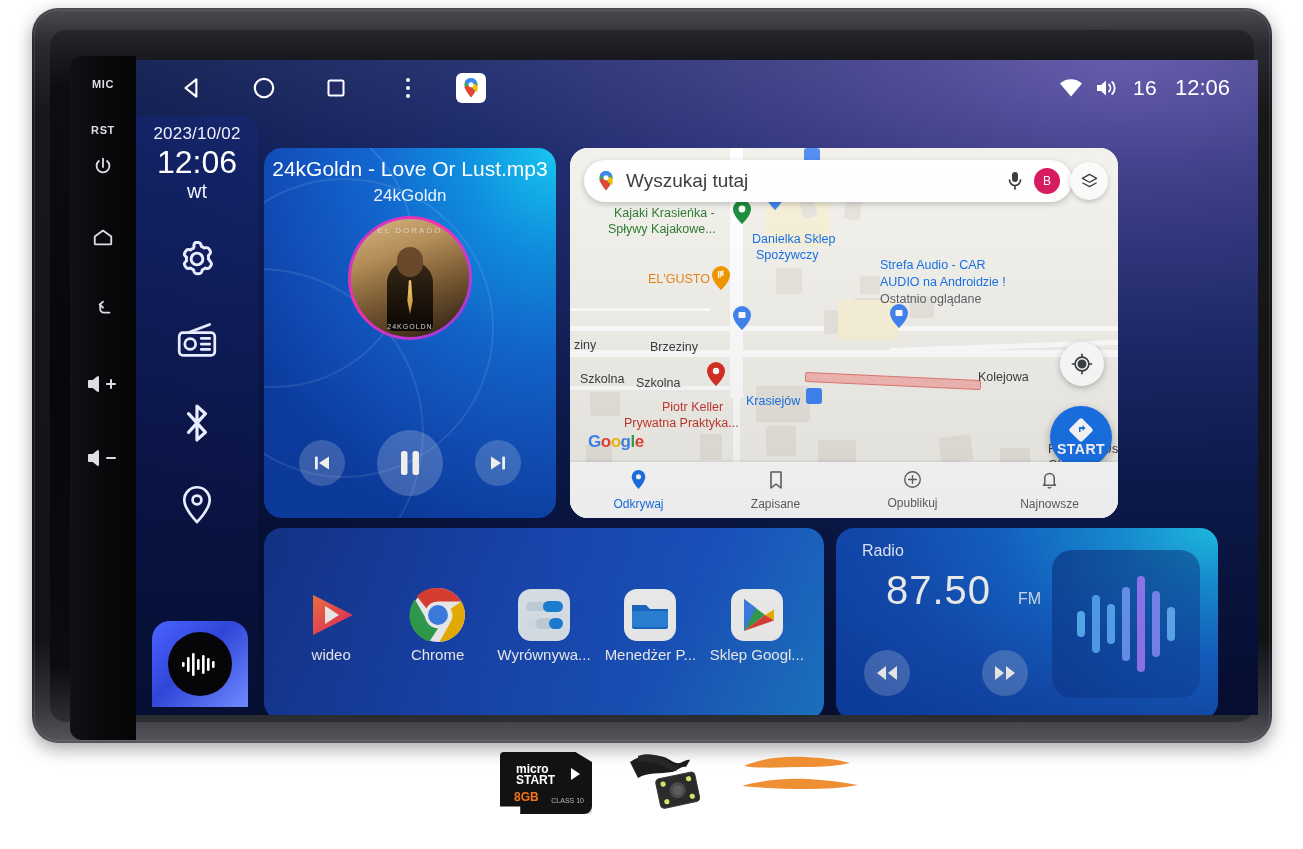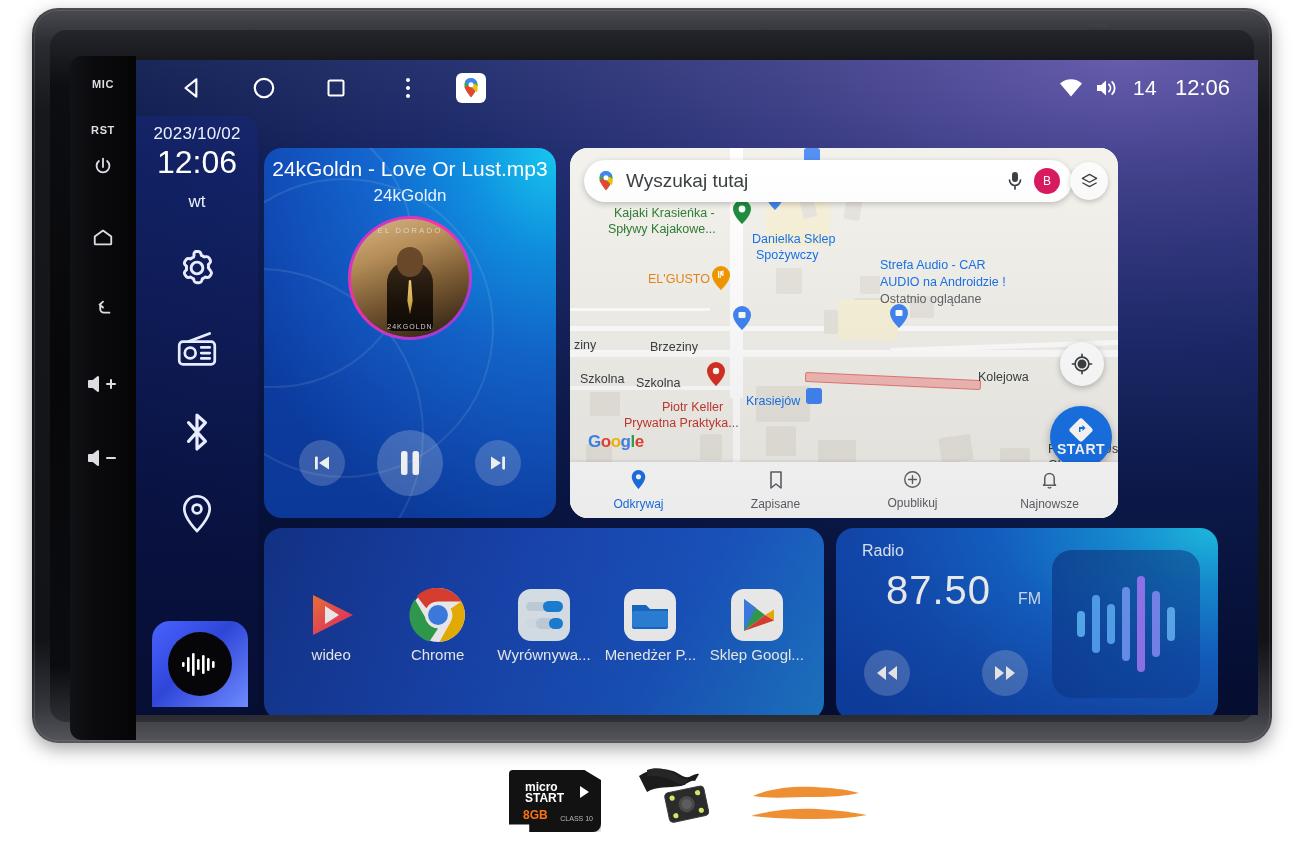--- a/index.html
+++ b/index.html
@@ -78,21 +78,21 @@
 
   
   #dock {
     position:absolute; left:0; top:56px; width:122px; height:599px;
     background: linear-gradient(180deg, rgba(22,40,120,.55) 0%, rgba(14,24,86,.45) 55%, rgba(10,16,60,.25) 100%);
     border-radius:0 16px 16px 0;
     display:flex; flex-direction:column; align-items:center; z-index:4;
   }
   #dock .dt-date { color:#eef1ff; font-size:17px; margin-top:8px; letter-spacing:.2px;}
   #dock .dt-time { color:#ffffff; font-size:32px; font-weight:400; line-height:1.05; margin-top:2px;}
-  #dock .dt-day  { color:#eef1ff; font-size:17px; margin-top:12px; }
+  #dock .dt-day  { color:#eef1ff; font-size:20px; margin-top:0; }
   .dockicon { margin-top:30px; width:52px; height:52px; display:flex; align-items:center; justify-content:center; }
   #dock-music {
     position:absolute; left:16px; bottom:8px; width:96px; height:86px;
     background: linear-gradient(135deg,#4a63ff 0%, #2f46d8 45%, #6f8bff 100%);
     border-radius:18px 18px 0 0;
     display:flex; align-items:center; justify-content:center;
   }
   #dock-music .circ {
     width:64px; height:64px; border-radius:50%; background:#060608;
     display:flex; align-items:center; justify-content:center;
@@ -237,21 +237,21 @@
   #radio-viz {
     position:absolute; right:18px; top:22px; width:148px; height:148px; border-radius:20px;
     background: linear-gradient(150deg, rgba(10,40,120,.55), rgba(12,56,150,.35));
     display:flex; align-items:center; justify-content:center; gap:7px;
   }
   #radio-viz i { display:block; width:8px; border-radius:5px; }
 
   
   #accessories {
     position:absolute; left:500px; top:752px; width:360px; height:80px;
-    display:flex; align-items:flex-end; justify-content:space-between;margin-left:9px;
+    display:flex; align-items:flex-start; justify-content:space-between;
   }
   #sdcard {
     width:92px; height:62px; background:#121212; border-radius:4px 4px 8px 4px;
     position:relative; box-shadow:0 2px 5px rgba(0,0,0,.3);
     clip-path: polygon(0 0, 82% 0, 100% 16%, 100% 100%, 22% 100%, 22% 88%, 0 88%);
   }
   #sdcard .mh { position:absolute; left:16px; top:12px; color:#fff; font-size:12px; font-weight:700; line-height:.95; }
   #sdcard .gb { position:absolute; left:14px; bottom:10px; color:#f97316; font-size:12px; font-weight:700;}
   #sdcard .cls { position:absolute; right:8px; bottom:10px; color:#bbb; font-size:7px;}
   #sdcard .arw { position:absolute; right:12px; top:16px; width:0;height:0;
@@ -339,21 +339,21 @@
             </div>
           </div>
           <div id="status-right">
             <svg width="24" height="20" viewBox="0 0 24 20">
               <path d="M1 5.5C4 2.8 8 1.3 12 1.3S20 2.8 23 5.5L12 18.5z" fill="#fff"></path>
             </svg>
             <svg width="26" height="22" viewBox="0 0 26 22">
               <path d="M2 8h4l5-4.5v15L6 14H2z" fill="#fff"></path>
               <path d="M14 7.5a5 5 0 0 1 0 7M17.2 5a8.5 8.5 0 0 1 0 12" stroke="#fff" stroke-width="1.8" fill="none" stroke-linecap="round"></path>
             </svg>
-            <span class="volnum">14</span>
+            <span class="volnum">16</span>
             <span class="clk">12:06</span>
           </div>
         </div>
 
         <div id="dock">
           <div class="dt-date">2023/10/02</div>
           <div class="dt-time">12:06</div>
           <div class="dt-day">wt</div>
 
           <div class="dockicon">

